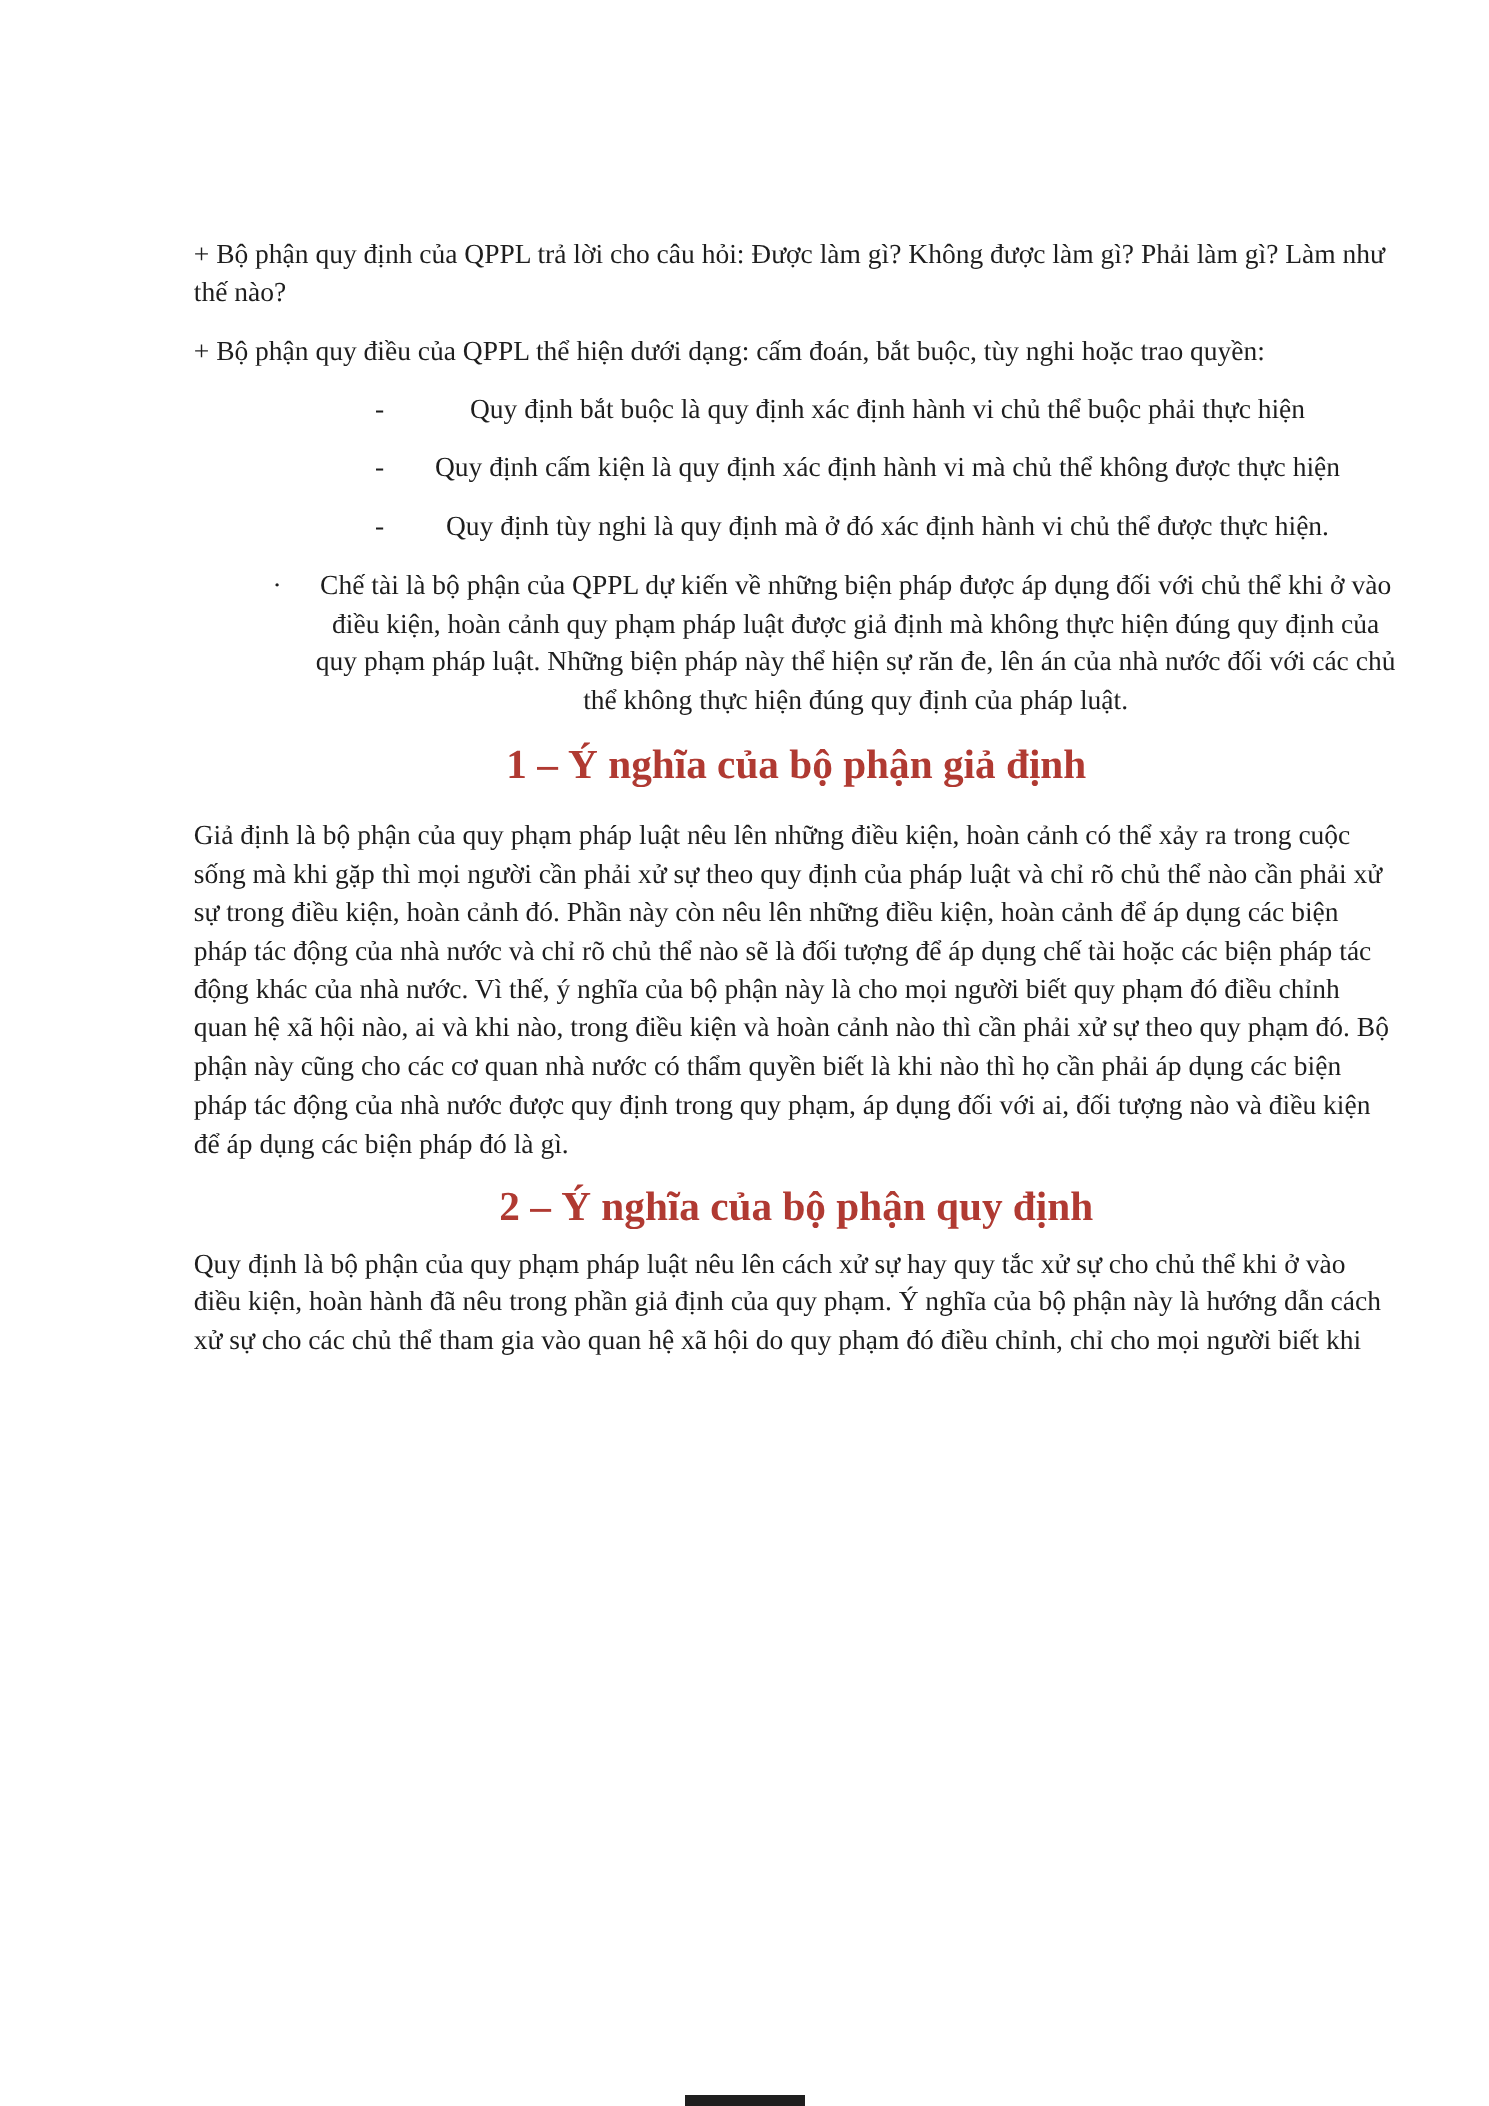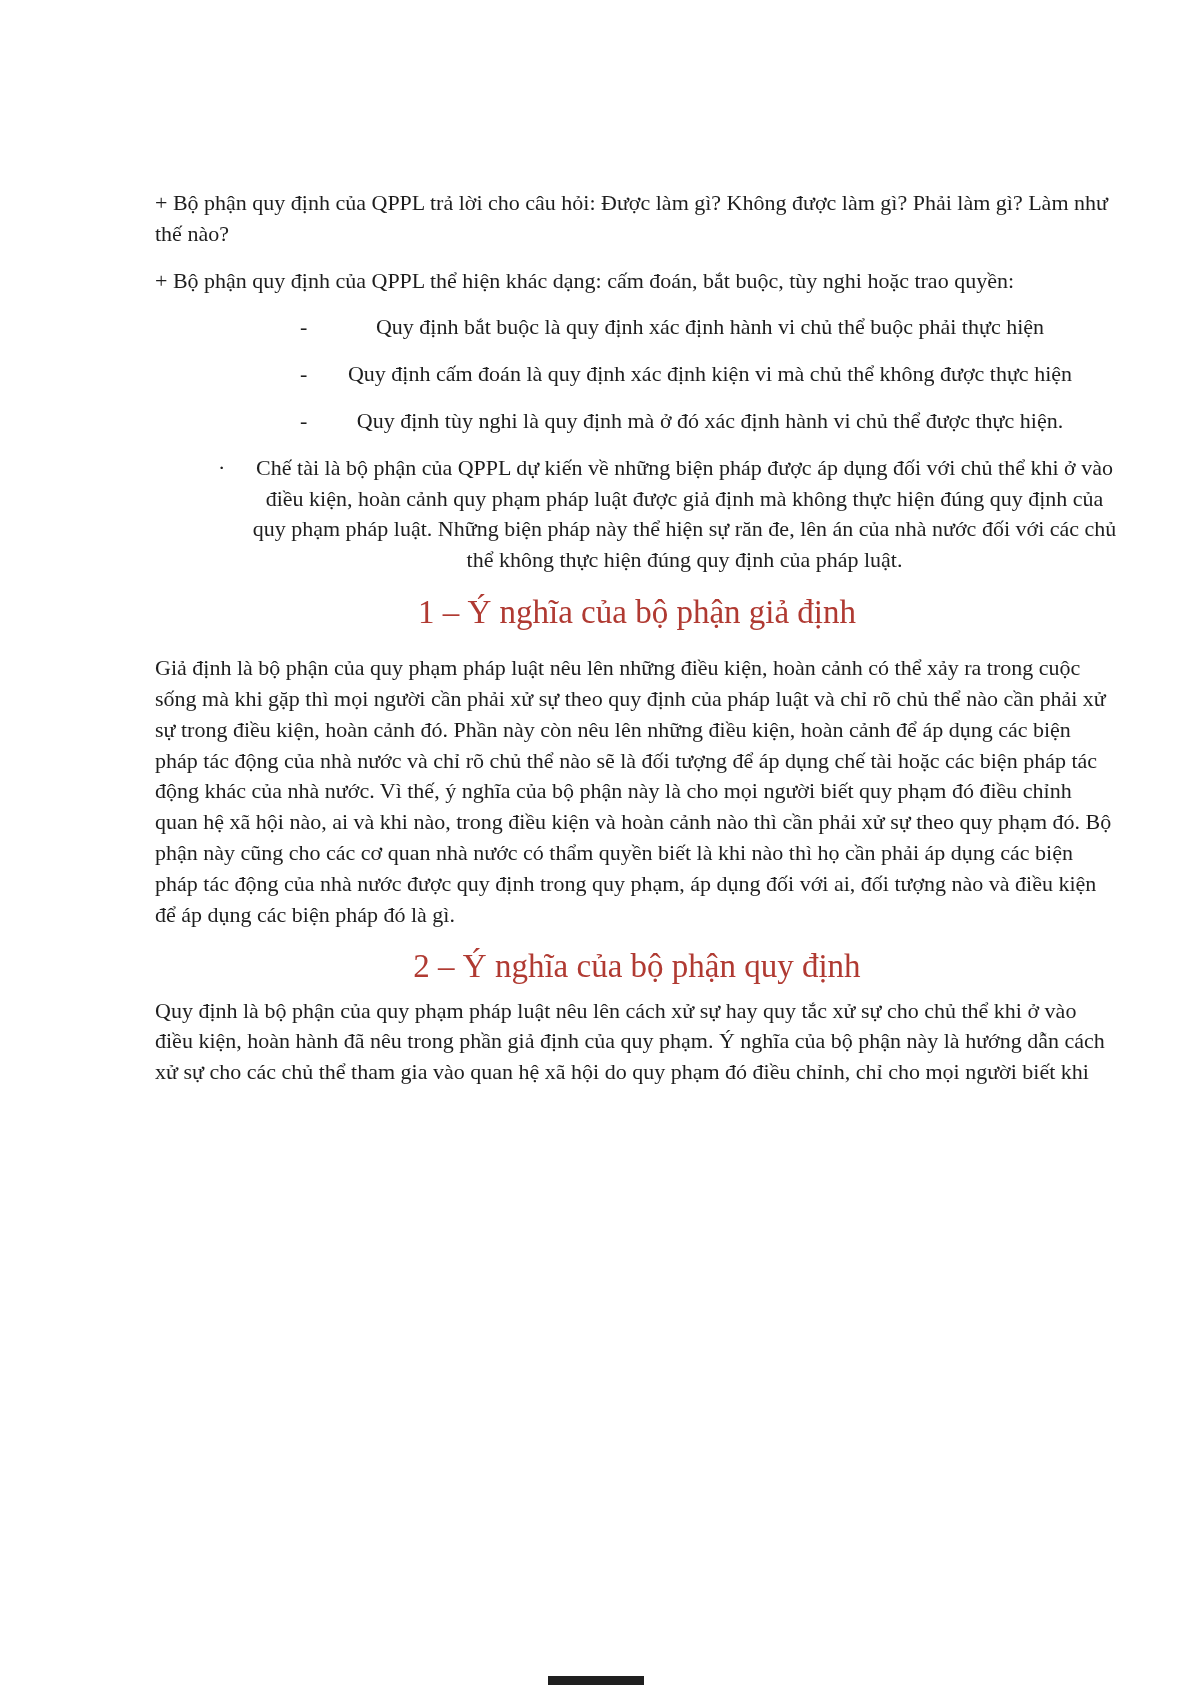--- a/index.html
+++ b/index.html
@@ -40,21 +40,21 @@
   .bullet-row .marker { flex: 0 0 46px; }
   .dot-row {
     display: flex;
     margin: 0 0 16px 63px;
     font-size: 22px;
     line-height: 1.4;
   }
   .dot-row .marker { flex: 0 0 32px; }
   .bullet-text, .dot-text { flex: 1 1 auto; text-align: center; }
   h2.heading {
-    font-weight: 400;
+    font-weight: 700;
     color: var(--heading);
     font-size: 33px;
     line-height: 1.25;
     margin: 14px 0 20px 0;
   }
   h2.heading.centered { text-align: center; }
   h2.heading.left { margin: 4px 0 8px 0; text-align: center; }
   p.body strong { font-weight: 400; }
   .bottom-bar {
     position: absolute;
@@ -66,30 +66,30 @@
     background: var(--bottom-bar);
   }
 </style>
 </head>
 <body>
 
 <div class="page">
 
   <p class="body indent narrow">+ Bộ phận quy định của QPPL trả lời cho câu hỏi: Được làm gì? Không được làm gì? Phải làm gì? Làm như thế nào?</p>
 
-  <p class="body indent narrow">+ Bộ phận quy định của QPPL thể hiện khác dạng: cấm đoán, bắt buộc, tùy nghi hoặc trao quyền:</p>
+  <p class="body indent narrow">+ Bộ phận quy điều của QPPL thể hiện dưới dạng: cấm đoán, bắt buộc, tùy nghi hoặc trao quyền:</p>
 
   <div class="bullet-row">
     <span class="marker">-</span>
     <span class="bullet-text">Quy định bắt buộc là quy định xác định hành vi chủ thể buộc phải thực hiện</span>
   </div>
 
   <div class="bullet-row">
     <span class="marker">-</span>
-    <span class="bullet-text">Quy định cấm đoán là quy định xác định kiện vi mà chủ thể không được thực hiện</span>
+    <span class="bullet-text">Quy định cấm kiện là quy định xác định hành vi mà chủ thể không được thực hiện</span>
   </div>
 
   <div class="bullet-row">
     <span class="marker">-</span>
     <span class="bullet-text">Quy định tùy nghi là quy định mà ở đó xác định hành vi chủ thể được thực hiện.</span>
   </div>
 
   <div class="dot-row">
     <span class="marker">·</span>
     <span class="dot-text">Chế tài là bộ phận của QPPL dự kiến về những biện pháp được áp dụng đối với chủ thể khi ở vào điều kiện, hoàn cảnh quy phạm pháp luật được giả định mà không thực hiện đúng quy định của quy phạm pháp luật. Những biện pháp này thể hiện sự răn đe, lên án của nhà nước đối với các chủ thể không thực hiện đúng quy định của pháp luật.</span>

